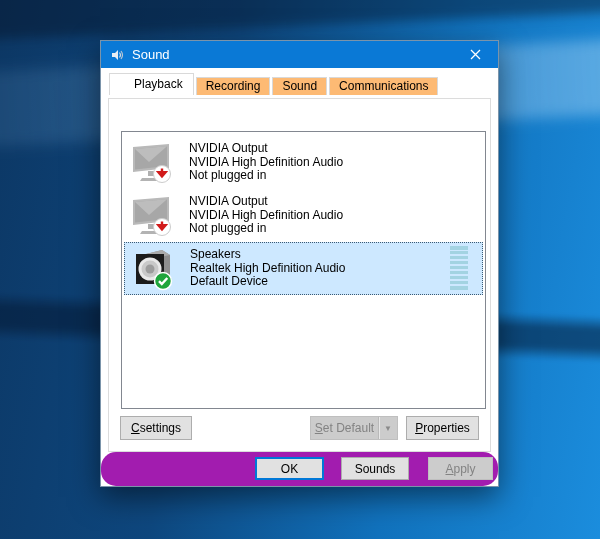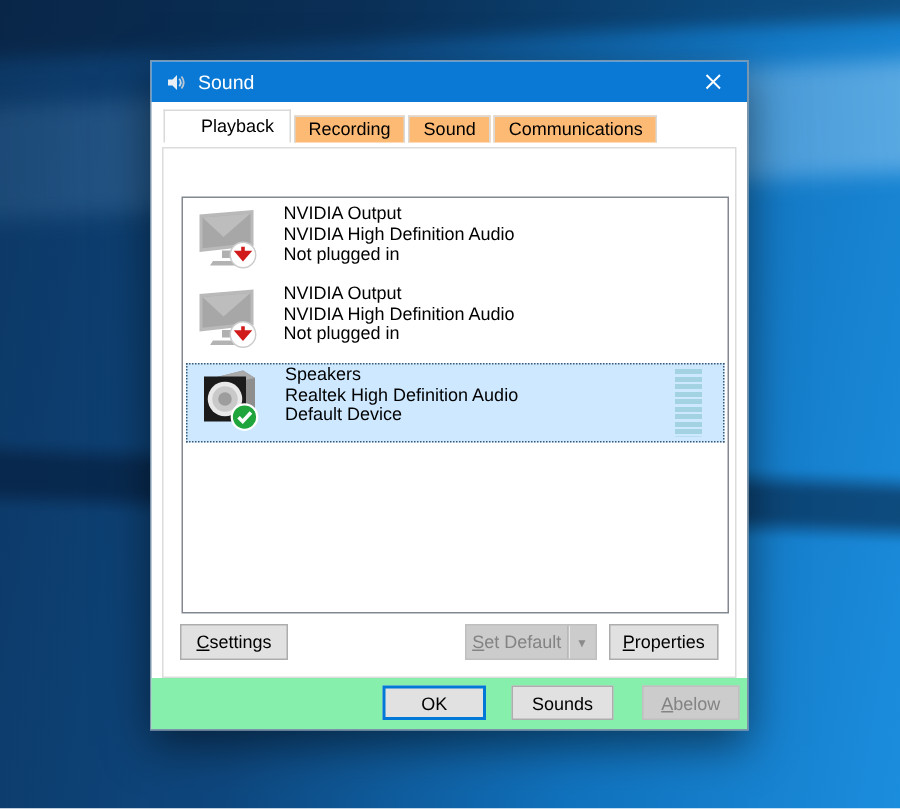--- a/index.html
+++ b/index.html
@@ -41,21 +41,21 @@
     padding:3px 10px 4px 24px;justify-content:flex-end; }
 
   .tabpage { position:absolute; left:7px; right:7px; top:57px; bottom:34px;
     background:#ffffff; border:1px solid #dcdcdc; z-index:2; }
 
   .instruction { position:absolute; left:11px; top:9px; color:#000; }
 
   
   .device-list { position:absolute; left:12px; top:32px; width:365px; height:278px;
     background:#ffffff; border:1px solid #828790; overflow:hidden; }
-  .device-row { position:relative; height:53px; margin:0 2px; display:flex; }
+  .device-row { position:relative; height:53px; margin:0 2px; display:flex; align-items:center; }
   .device-row.first { margin-top:4px; }
   .device-row.selected { background:#cde8ff; border:1px dotted #3c5a73; }
   .device-icon { width:46px; height:46px; margin-left:5px; position:relative; flex:0 0 auto; }
   .device-text { margin-left:14px; line-height:13.5px; }
   .device-name { color:#000; }
   .device-desc, .device-status { color:#000000; }
   .meter { position:absolute; right:14px; top:3px; bottom:3px; width:18px;
     background:repeating-linear-gradient(to bottom, #a3d3e2 0 3.5px, rgba(0,0,0,0) 3.5px 5px); }
 
   
@@ -65,21 +65,21 @@
   .btn .u { text-decoration:underline; }
   .btn.disabled { background:#cccccc; border-color:#bfbfbf; color:#838383; }
   .btn-configure { left:11px; bottom:11px; width:72px; }
   .btn-setdefault { left:201px; bottom:11px; width:88px; padding:0; }
   .btn-setdefault .main { flex:1; display:flex; align-items:center; justify-content:center; }
   .btn-setdefault .arrow-part { width:19px; align-self:stretch; display:flex; align-items:center;
     justify-content:center; border-left:1px solid #b9b9b9; box-shadow:inset 1px 0 0 #e8e8e8;
     color:#8a8a8a; font-size:8px; }
   .btn-properties { left:297px; bottom:11px; width:73px; }
 
-  .footer { position:absolute; left:0; right:0; bottom:0; height:34px; background:#86efac; }
+  .footer { position:absolute; left:0; right:0; bottom:0; height:34px; background:#a21caf;border-radius:15px; }
   .btn-ok { left:154px; top:5px; width:69px; height:23px; border:2px solid #0078d7; }
   .btn-cancel { left:240px; top:5px; width:68px; height:23px; }
   .btn-apply { left:327px; top:5px; width:65px; height:23px; }
 </style>
 </head>
 <body>
 
 <div class="desktop">
   <div class="top-shade"></div>
   <div class="beam"></div>
@@ -199,18 +199,18 @@
         <span class="u">P</span>
           <span>roperties</span>
       </button>
     </div>
 
     <div class="footer">
       <button class="btn btn-ok">OK</button>
       <button class="btn btn-cancel">Sounds</button>
       <button class="btn btn-apply disabled">
         <span class="u">A</span>
-          <span>below</span>
+          <span>pply</span>
       </button>
     </div>
 
   </div>
 </div>
 
 </body></html>

